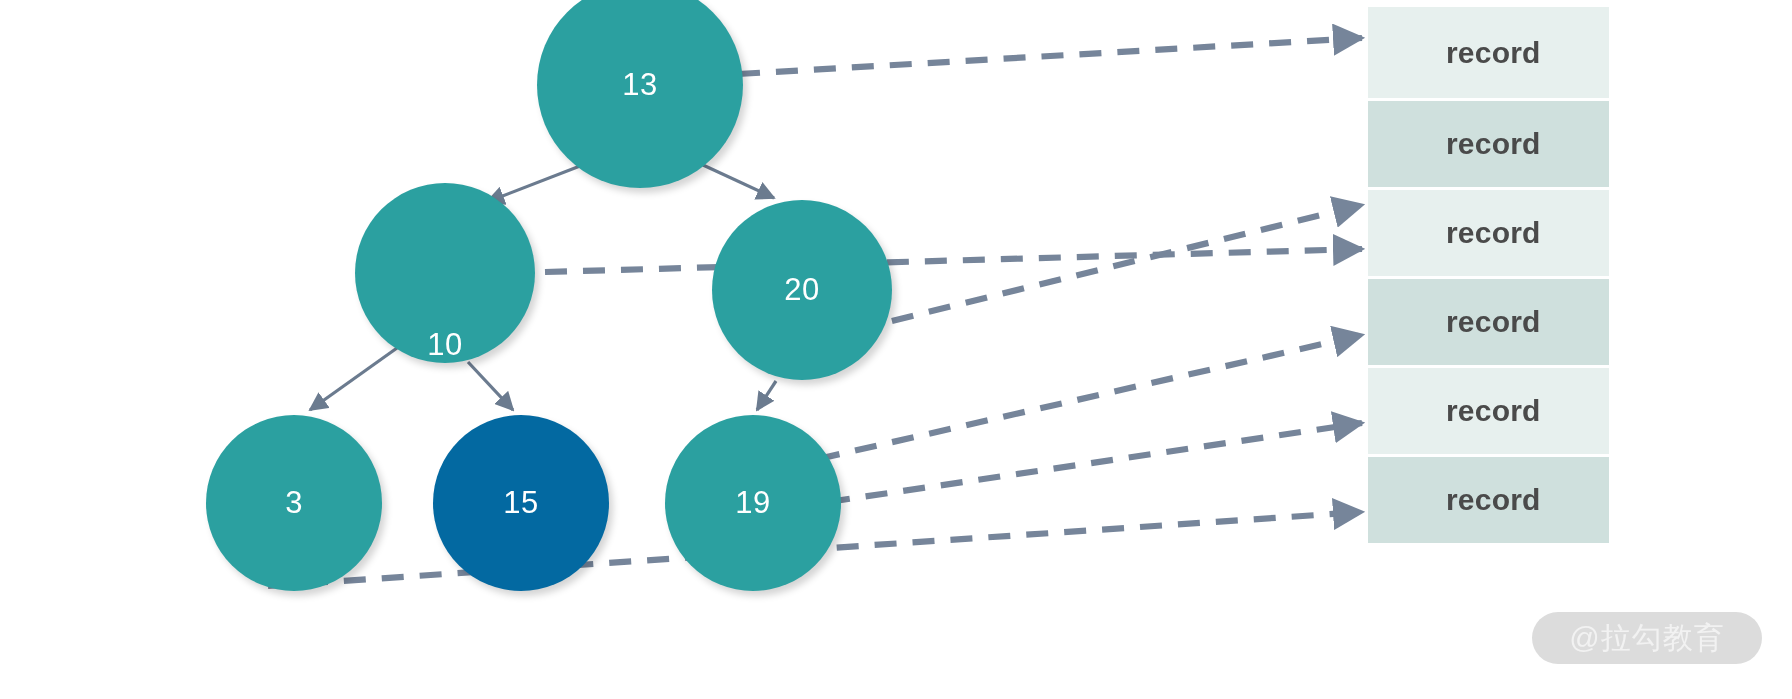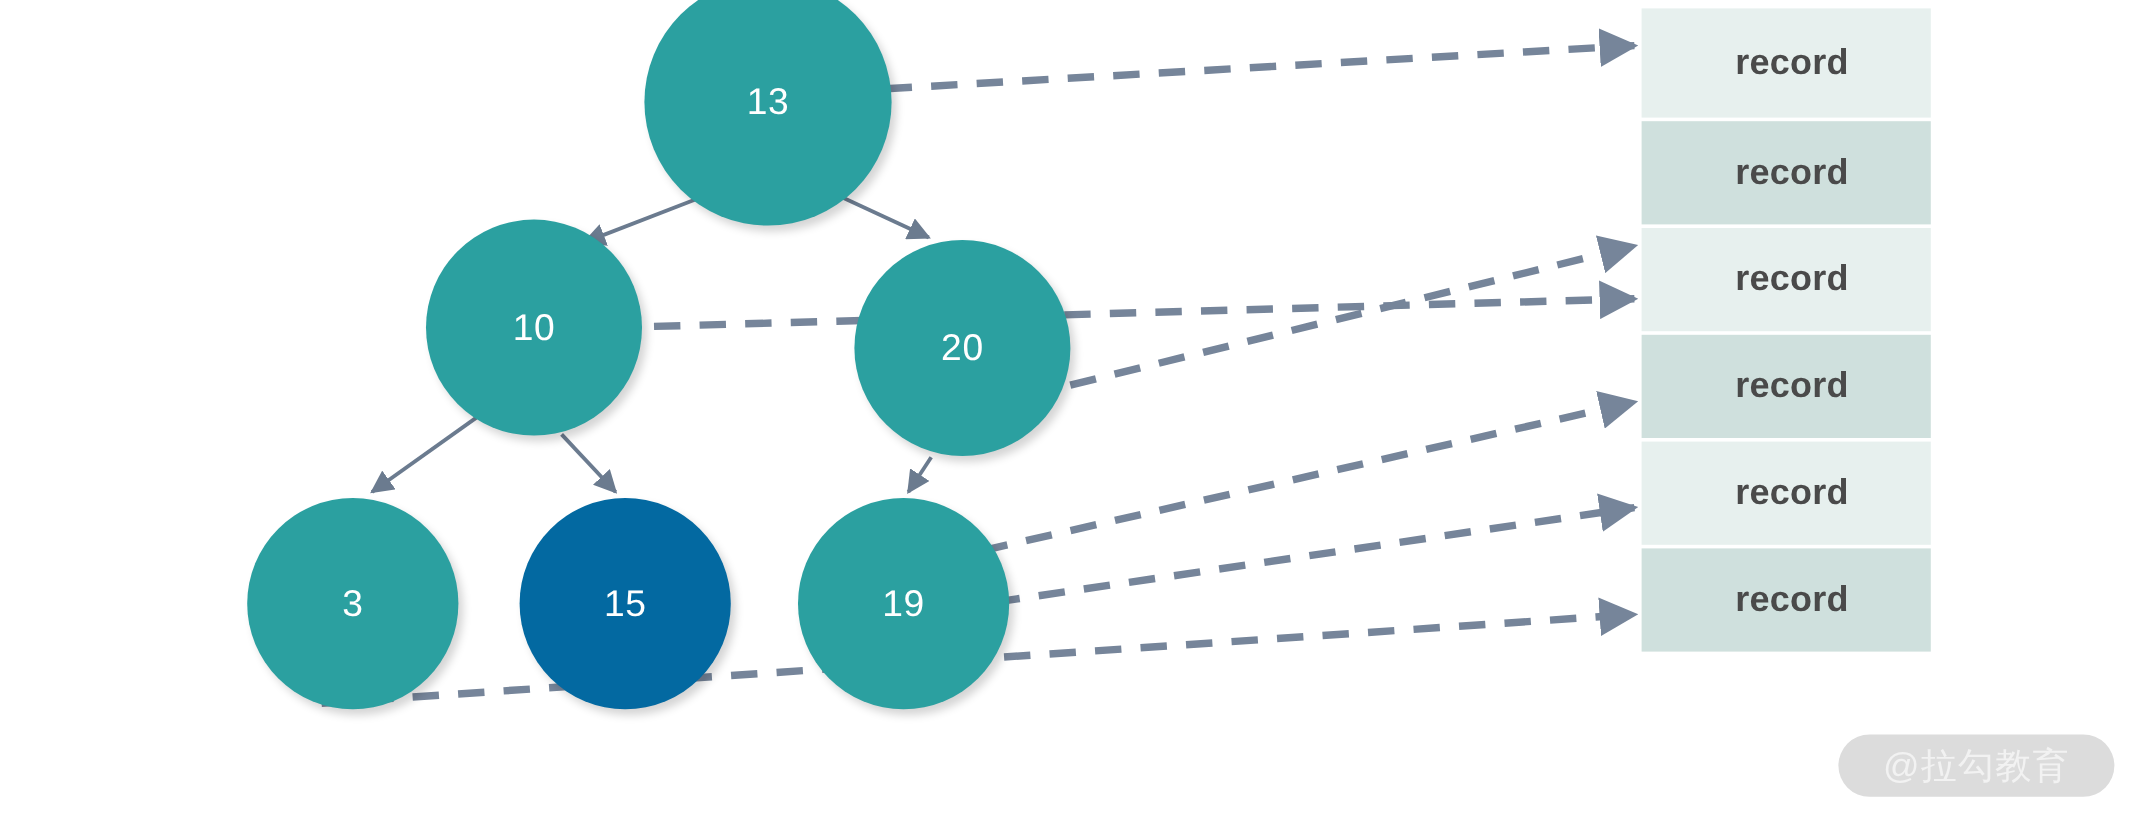--- a/index.html
+++ b/index.html
@@ -85,21 +85,21 @@
       <line x1="818" y1="459" x2="1362" y2="335"></line>
       <line x1="828" y1="502" x2="1362" y2="423"></line>
       <line x1="268" y1="586" x2="1362" y2="512"></line>
     </g>
   </svg>
 
   <div id="nodes">
       <div class="node" style="left: 537px; top: -18px; width: 206px; height: 206px; background: rgb(43, 160, 160); color: rgb(255, 255, 255);">
         <span>13</span>
       </div>
-      <div class="node" style="left: 355px; top: 183px; width: 180px; height: 180px; background: rgb(43, 160, 160); color: rgb(255, 255, 255);">
+      <div class="node" style="left: 355px; top: 183px; width: 180px; height: 180px; background: rgb(43, 160, 160); color: rgb(255, 255, 255); align-items: flex-end;">
         <span>10</span>
       </div>
       <div class="node" style="left: 712px; top: 200px; width: 180px; height: 180px; background: rgb(43, 160, 160); color: rgb(255, 255, 255);">
         <span>20</span>
       </div>
       <div class="node" style="left: 206px; top: 415px; width: 176px; height: 176px; background: rgb(43, 160, 160); color: rgb(255, 255, 255);">
         <span>3</span>
       </div>
       <div class="node" style="left: 433px; top: 415px; width: 176px; height: 176px; background: #0369a1; color: rgb(255, 255, 255);">
         <span>15</span>

